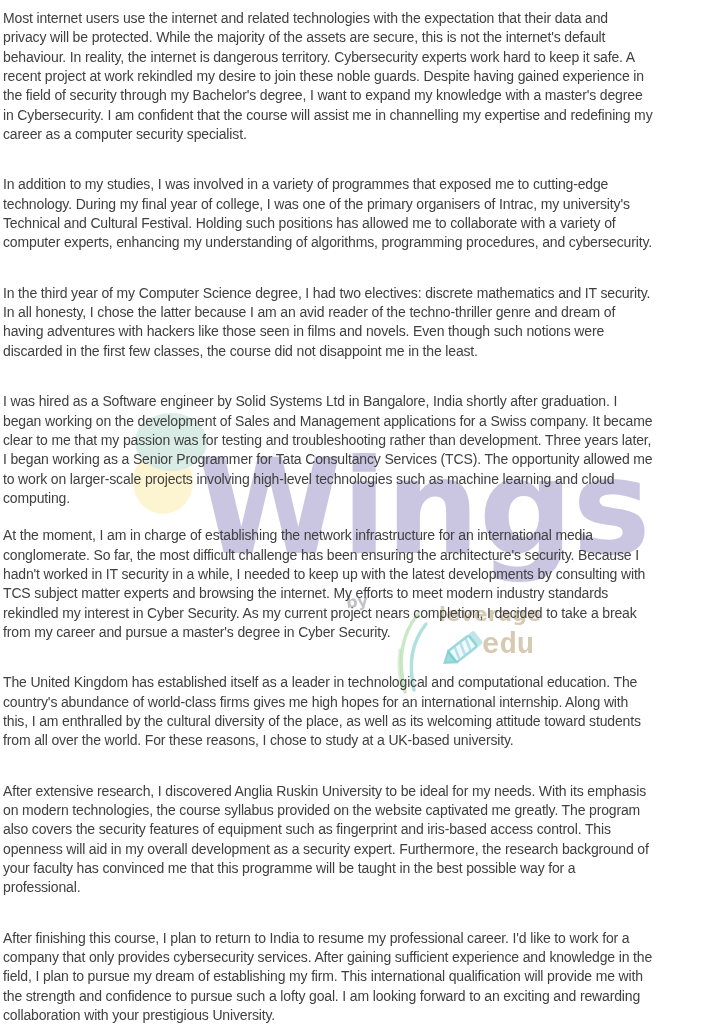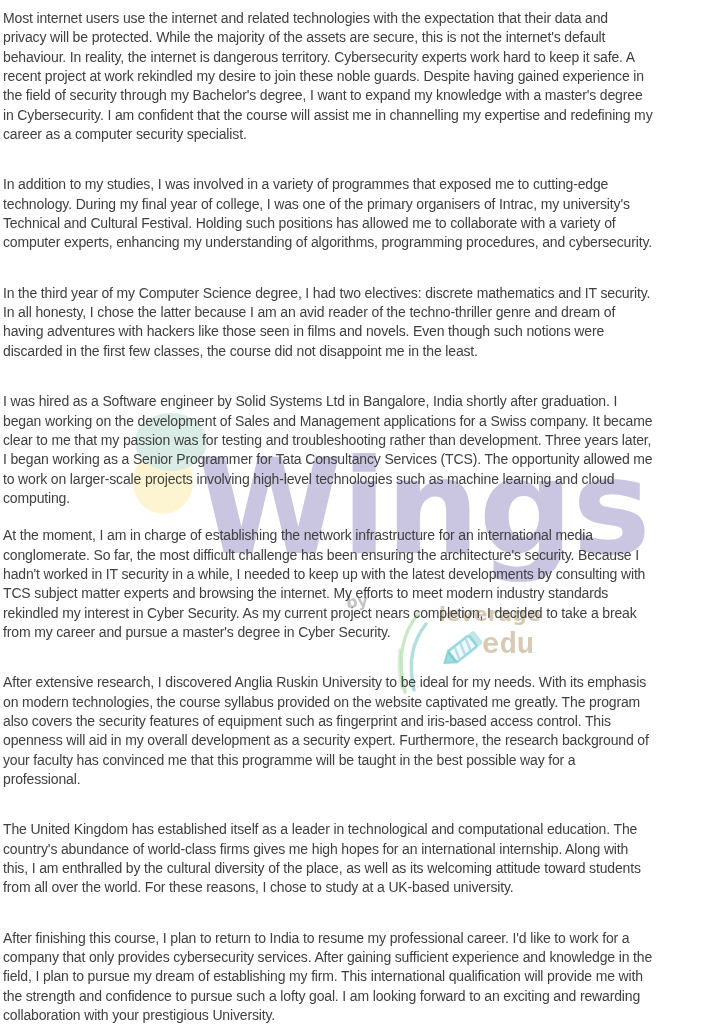--- a/index.html
+++ b/index.html
@@ -121,30 +121,30 @@
 clear to me that my passion was for testing and troubleshooting rather than development. Three years later,
 I began working as a Senior Programmer for Tata Consultancy Services (TCS). The opportunity allowed me
 to work on larger-scale projects involving high-level technologies such as machine learning and cloud
 computing.</div>
     <div class="para">At the moment, I am in charge of establishing the network infrastructure for an international media
 conglomerate. So far, the most difficult challenge has been ensuring the architecture's security. Because I
 hadn't worked in IT security in a while, I needed to keep up with the latest developments by consulting with
 TCS subject matter experts and browsing the internet. My efforts to meet modern industry standards
 rekindled my interest in Cyber Security. As my current project nears completion, I decided to take a break
 from my career and pursue a master's degree in Cyber Security.</div>
+    <div class="para">The United Kingdom has established itself as a leader in technological and computational education. The
+country's abundance of world-class firms gives me high hopes for an international internship. Along with
+this, I am enthralled by the cultural diversity of the place, as well as its welcoming attitude toward students
+from all over the world. For these reasons, I chose to study at a UK-based university.</div>
     <div class="para">After extensive research, I discovered Anglia Ruskin University to be ideal for my needs. With its emphasis
 on modern technologies, the course syllabus provided on the website captivated me greatly. The program
 also covers the security features of equipment such as fingerprint and iris-based access control. This
 openness will aid in my overall development as a security expert. Furthermore, the research background of
 your faculty has convinced me that this programme will be taught in the best possible way for a
 professional.</div>
-    <div class="para">The United Kingdom has established itself as a leader in technological and computational education. The
-country's abundance of world-class firms gives me high hopes for an international internship. Along with
-this, I am enthralled by the cultural diversity of the place, as well as its welcoming attitude toward students
-from all over the world. For these reasons, I chose to study at a UK-based university.</div>
     <div class="para">After finishing this course, I plan to return to India to resume my professional career. I'd like to work for a
 company that only provides cybersecurity services. After gaining sufficient experience and knowledge in the
 field, I plan to pursue my dream of establishing my firm. This international qualification will provide me with
 the strength and confidence to pursue such a lofty goal. I am looking forward to an exciting and rewarding
 collaboration with your prestigious University.</div>
   </div>
 
 </div>
 
 </body></html>

